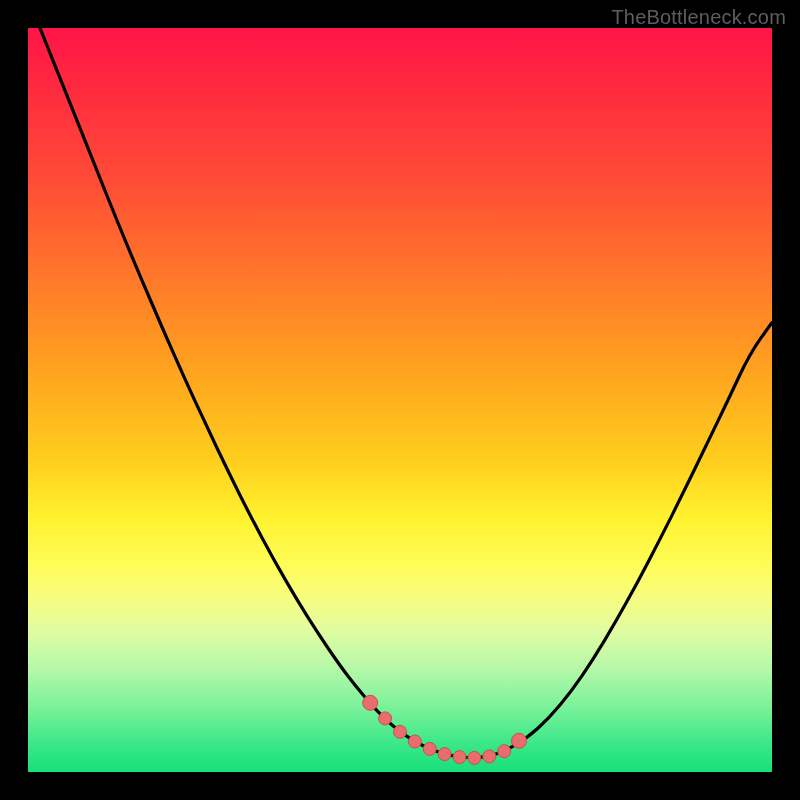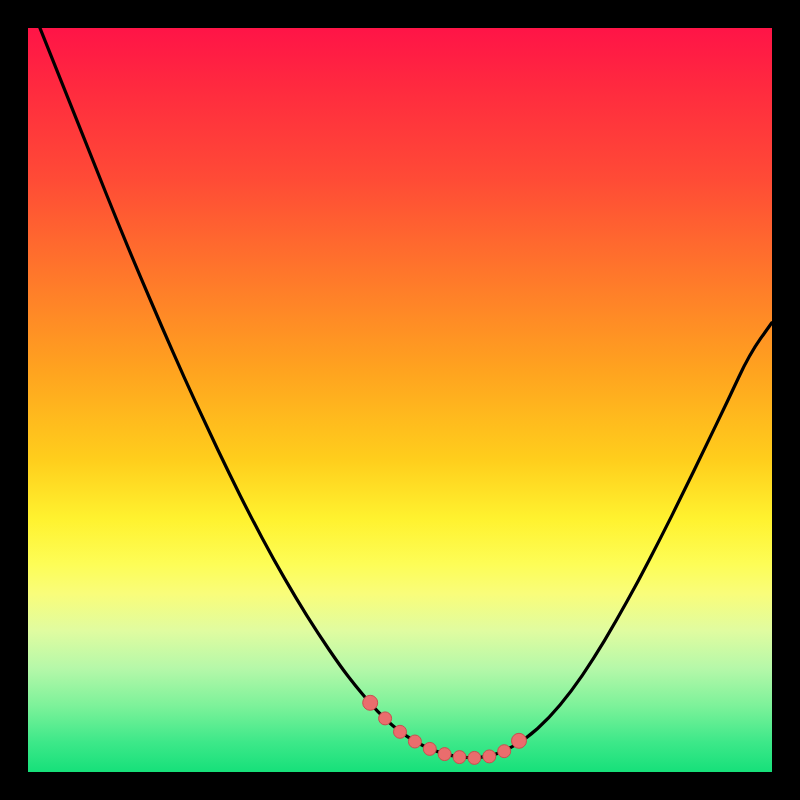--- a/index.html
+++ b/index.html
@@ -59,20 +59,21 @@
     width: 744px;
     height: 744px;
     overflow: visible;
   }
 </style>
 </head>
 <body>
 
 <div class="frame">
 
+  <div class="attribution">TheBottleneck.com</div>
 
   <div class="plot-area">
     <svg class="overlay" viewBox="0 0 744 744">
       <path id="curve-path" fill="none" stroke="#000" stroke-width="3.2" stroke-linecap="round" stroke-linejoin="round" d="M 0.0 -29.8 Q 0.0 -29.8 11.2 -1.9 Q 22.3 26.0 33.5 53.9 Q 44.6 81.8 55.8 109.7 Q 67.0 137.6 78.1 165.5 Q 89.3 193.4 100.4 220.2 Q 111.6 247.0 122.8 273.0 Q 133.9 299.1 145.1 324.4 Q 156.2 349.7 167.4 373.9 Q 178.6 398.0 189.7 421.5 Q 200.9 444.9 212.0 467.2 Q 223.2 489.6 234.4 510.4 Q 245.5 531.2 256.7 550.6 Q 267.8 569.9 279.0 587.8 Q 290.2 605.6 301.3 622.0 Q 312.5 638.4 319.9 648.0 Q 327.4 657.7 334.8 666.6 Q 342.2 675.6 349.7 683.4 Q 357.1 691.2 364.6 697.5 Q 372.0 703.8 379.4 708.7 Q 386.9 713.5 394.3 717.2 Q 401.8 720.9 409.2 723.5 Q 416.6 726.1 424.1 727.6 Q 431.5 729.1 439.0 729.5 Q 446.4 729.9 453.8 729.1 Q 461.3 728.4 468.7 725.8 Q 476.2 723.2 487.3 716.8 Q 498.5 710.5 509.6 700.5 Q 520.8 690.4 532.0 677.0 Q 543.1 663.6 554.3 647.3 Q 565.4 630.9 576.6 612.3 Q 587.8 593.7 598.9 573.6 Q 610.1 553.5 621.2 532.0 Q 632.4 510.4 643.6 488.1 Q 654.7 465.7 665.9 442.7 Q 677.0 419.6 688.2 396.6 Q 699.4 373.5 710.5 349.7 Q 721.7 325.9 732.8 310.2 T 744.0 294.6 "></path>
       <g id="markers-group">
           <circle cx="342.2" cy="674.8" r="7.5" fill="#ea6d6d" stroke="#c94f4f" stroke-width="1"></circle>
           <circle cx="357.1" cy="690.4" r="6.5" fill="#ea6d6d" stroke="#c94f4f" stroke-width="1"></circle>
           <circle cx="372.0" cy="703.8" r="6.5" fill="#ea6d6d" stroke="#c94f4f" stroke-width="1"></circle>
           <circle cx="386.9" cy="713.5" r="6.5" fill="#ea6d6d" stroke="#c94f4f" stroke-width="1"></circle>
           <circle cx="401.8" cy="720.9" r="6.5" fill="#ea6d6d" stroke="#c94f4f" stroke-width="1"></circle>

